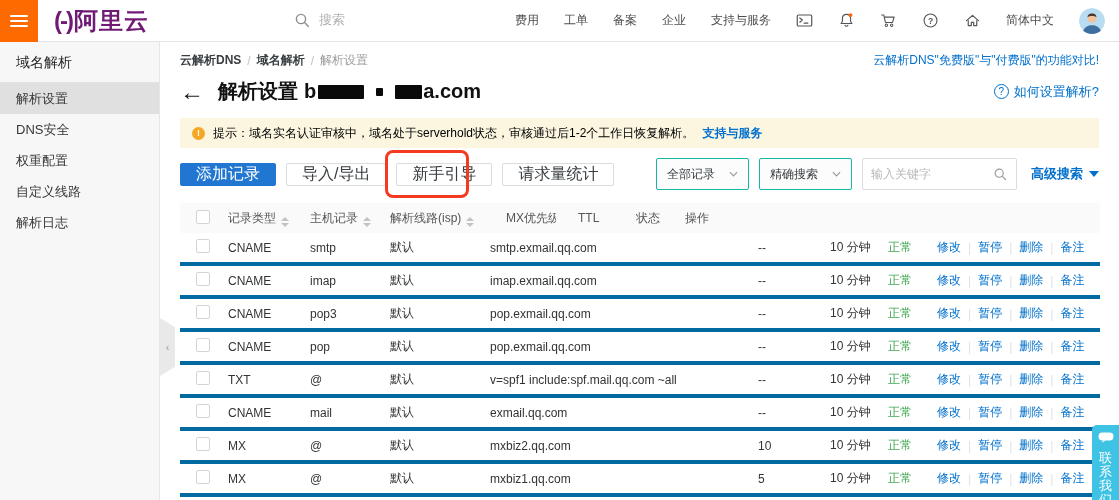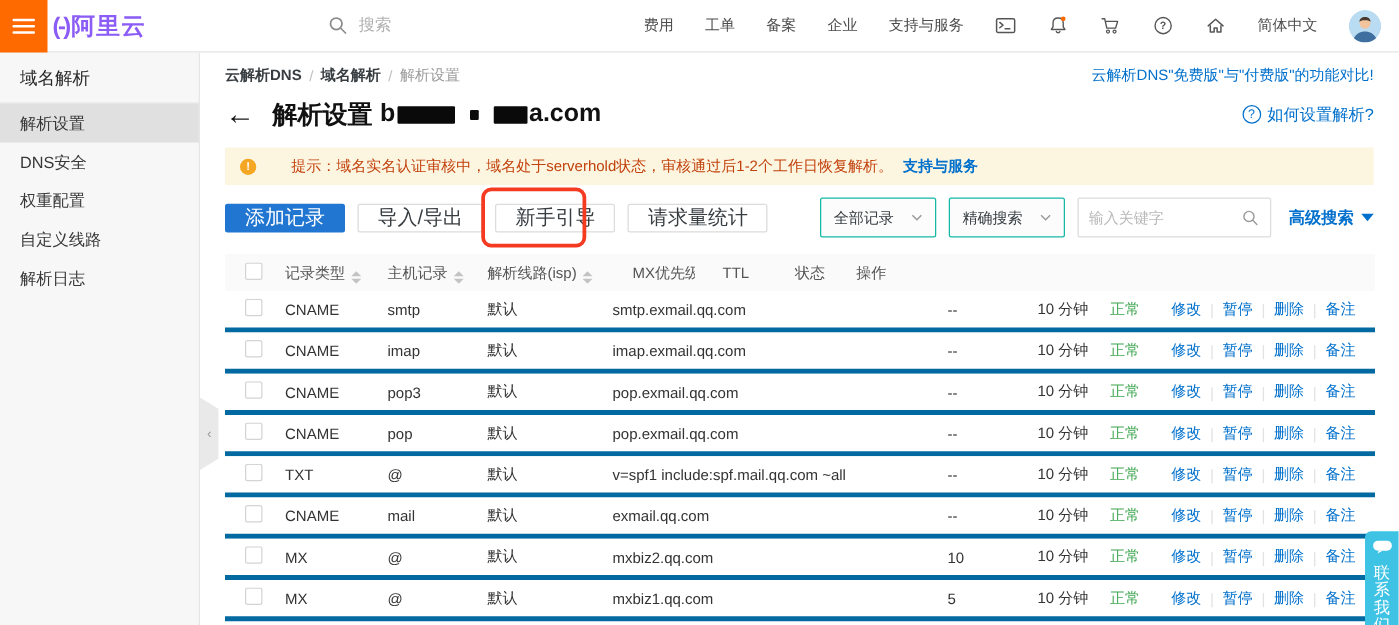--- a/index.html
+++ b/index.html
@@ -4,21 +4,21 @@
 <style>
   * { margin:0; padding:0; box-sizing:border-box; }
   html,body { width:1119px; height:500px; overflow:hidden; }
   body { font-family:"Liberation Sans","DejaVu Sans",sans-serif; font-size:12px; color:#333; background:#fff; position:relative; }
   a { cursor:pointer; text-decoration:none; }
 
   
   .topbar { position:absolute; top:0; left:0; right:0; height:42px; background:#fff; border-bottom:1px solid #e3e4e6; display:flex; align-items:center; z-index:20; }
   .hamburger { width:38px; height:42px; background:#ff6a00; display:flex; flex-direction:column; justify-content:center; align-items:center; gap:3px; cursor:pointer; flex:none; }
   .hamburger span { width:18px; height:2px; background:#fff; border-radius:1px; }
-  .logo { margin-left:4px; color:#8b5cf6; font-size:19px; font-weight:bold; letter-spacing:1px; white-space:nowrap; }
+  .logo { margin-left:16px; color:#701a75; font-size:24px; font-weight:bold; letter-spacing:1px; white-space:nowrap; }
   .logo .mark { font-weight:bold; letter-spacing:-2px; margin-right:2px; }
   .top-search { margin-left:145px; display:flex; align-items:flex-start; gap:8px; }
   .top-search input { border:none; outline:none; font-size:13px; width:180px; color:#333; background:transparent; font-family:inherit; }
   .top-search input::placeholder { color:#b0b0b0; }
   .top-right { margin-left:auto; display:flex; align-items:center; gap:25px; margin-right:14px; }
   .top-link { font-size:12px; color:#4d4d4d; cursor:pointer; white-space:nowrap; }
   .ticon { width:17px; height:17px; display:block; cursor:pointer; position:relative; }
   .avatar { width:26px; height:26px; border-radius:50%; overflow:hidden; cursor:pointer; flex:none; }
 
   
@@ -42,21 +42,21 @@
   .page-title { font-size:20px; font-weight:bold; color:#111; display:flex; align-items:center; gap:6px; }
   .censor { display:inline-block; background:#0a0a0a; height:14px; border-radius:1px; }
   .censor.b1 { width:46px; margin-left:2px; }
   .censor.b2 { width:7px; height:8px; margin-left:12px; }
   .censor.b3 { width:27px; margin-left:12px; margin-right:1px; }
   .help-link { margin-left:auto; display:flex; align-items:center; gap:5px; color:#0070cc; font-size:13px; cursor:pointer; }
   .qcircle { width:15px; height:15px; border:1px solid #0070cc; border-radius:50%; display:inline-flex; align-items:center; justify-content:center; font-size:10px; color:#0070cc; }
 
   .notice { position:absolute; top:76px; left:20px; right:20px; height:30px; background:#fcf6e1; display:flex; align-items:center; padding:0 12px; gap:8px; border-radius:1px; }
   .notice-icon { width:13px; height:13px; border-radius:50%; background:#f5a623; color:#fff; font-size:9px; font-weight:bold; display:inline-flex; align-items:center; justify-content:center; flex:none; }
-  .notice-text { color:#c2410c;margin-left:20px; }
+  .notice-text { color:#000000; }
 
   .toolbar { position:absolute; top:116px; left:20px; right:20px; height:32px; display:flex; align-items:center; }
   .btn { height:23px; padding:0 15px; font-size:16px; border:1px solid #dcdcdc; background:#fff; color:#373d41; cursor:pointer; border-radius:2px; margin-right:10px; display:inline-flex; align-items:center; font-family:inherit; }
   .btn.primary { background:#2076d0; border-color:#2076d0; color:#fff; }
   .toolbar-right { margin-left:auto; display:flex; align-items:center; }
   .select-box { height:32px; border:1px solid #14b8a6; background:#fcfcfc; border-radius:2px; padding:0 10px; display:inline-flex; align-items:center; gap:14px; color:#373d41; cursor:pointer; margin-right:10px; }
   .chev { width:9px; height:6px; display:block; }
   .kw-box { height:32px; width:155px; border:1px solid #dcdcdc; border-radius:2px; display:inline-flex; align-items:center; padding:0 8px; margin-right:14px; background:#fff; }
   .kw-box input { border:none; outline:none; flex:1; font-size:12px; color:#333; font-family:inherit; background:transparent; min-width:0; }
   .kw-box input::placeholder { color:#b8b8b8; }

